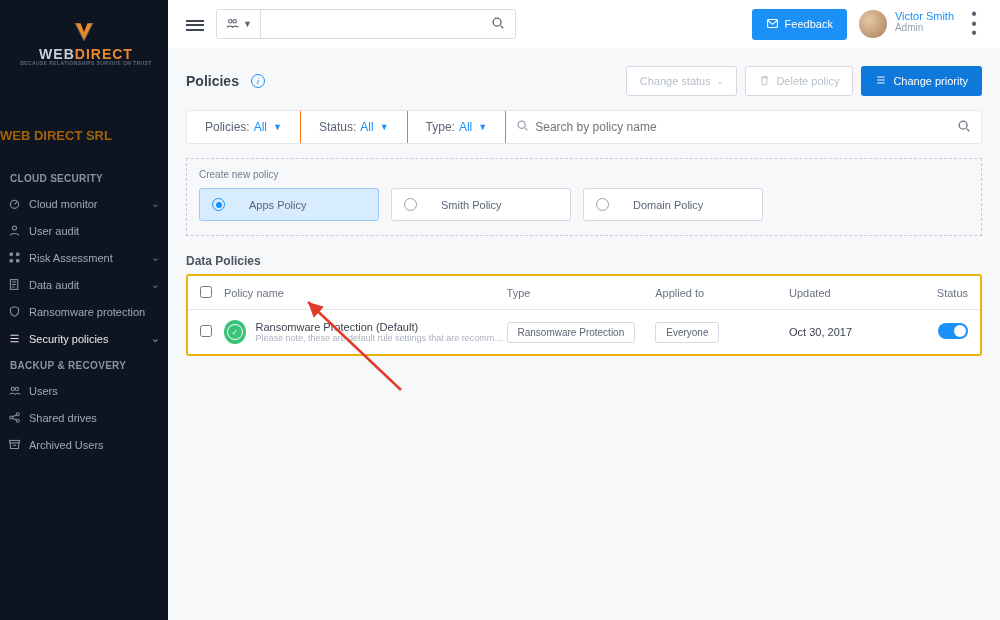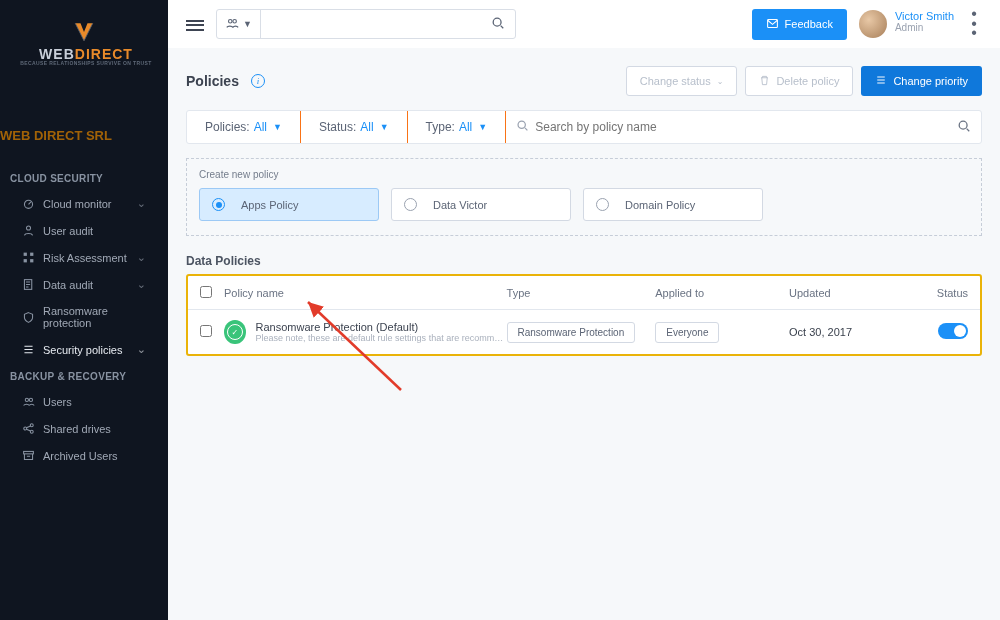--- a/index.html
+++ b/index.html
@@ -27,21 +27,21 @@
 .logo-block .logo-icon { width: 28px; height: 28px; display: inline-block; vertical-align: middle; }
 .logo-block .logo-text { display: inline-block; vertical-align: middle; margin-left: 4px; font-weight: 700; letter-spacing: 1px; }
 .logo-block .wd1 { color: #c9cfd9; font-size: 14px; }
 .logo-block .wd2 { color: #e88a2a; font-size: 14px; }
 .logo-block .tagline { font-size: 5px; color: #5e6877; letter-spacing: .4px; display:block; margin-top:-2px;}
 .org-name { color: #a16207; font-size: 13px; font-weight: 700; margin-bottom: 22px; margin-top: 44px; }
 
 .section-hdr { color: #8892a1; font-size: 10px; font-weight: 700; letter-spacing: .3px; padding: 8px 10px 6px; }
 .nav-item {
   display: flex; align-items: center; gap: 8px;
-  padding: 7px 22px; color: #a1a9b6; cursor: pointer;
+  padding: 7px 8px; color: #a1a9b6; cursor: pointer;
   font-size: 11px;
 }
 .nav-item .chev { margin-left: auto; opacity: .6; }
 .nav-item.active { color: #e6eaf0; }
 .nav-item .nicon { width: 13px; height: 13px; display:inline-flex; align-items:center; justify-content:center; }
 .nav-item .nicon svg { width: 13px; height: 13px; }
 
 
 .main { flex: 1; display: flex; flex-direction: column; }
 .topbar {
@@ -114,21 +114,21 @@
 .createbox {
   border: 1px dashed #c6cdd8;
   margin: 14px 18px 0;
   padding: 10px 12px 14px;
   position: relative;
 }
 .createbox .ctitle { font-size: 10px; color: #747d8c; margin-bottom: 8px; }
 .ptype-row { display: flex; gap: 12px; align-items: center; }
 .ptype {
   flex: 0 0 180px; border: 1px solid #d3d9e3; border-radius: 3px;
-  padding: 9px 12px; display: flex; align-items: center; gap: 16px;
+  padding: 9px 12px; display: flex; align-items: center; gap: 24px;
   background: #fff; cursor: pointer;
 }
 .ptype.selected { background: #d7ecff; border-color: #9cc9f5; }
 .radio { width: 13px; height: 13px; border-radius: 50%; border: 1.5px solid #9aa2b0; display:flex; align-items:center; justify-content:center; }
 .ptype.selected .radio { border-color: #1b90f7; }
 .ptype.selected .radio::after { content: ""; width: 6px; height: 6px; border-radius: 50%; background: #1b90f7; }
 .ptype .plabel { color: #5b6475; font-size: 11px; }
 .createbox .create-btn { position: absolute; right: 12px; top: 32px; }
 
 
@@ -384,21 +384,21 @@
 
   <div class="createbox">
     <div class="ctitle">Create new policy</div>
     <div class="ptype-row">
       <div class="ptype selected">
         <span class="radio"></span>
         <span class="plabel">Apps Policy</span>
       </div>
       <div class="ptype">
         <span class="radio"></span>
-        <span class="plabel">Data Victor</span>
+        <span class="plabel">Smith Policy</span>
       </div>
       <div class="ptype">
         <span class="radio"></span>
         <span class="plabel">Domain Policy</span>
       </div>
     </div>
   </div>
 
   <div class="section-title">Data Policies</div>
 

